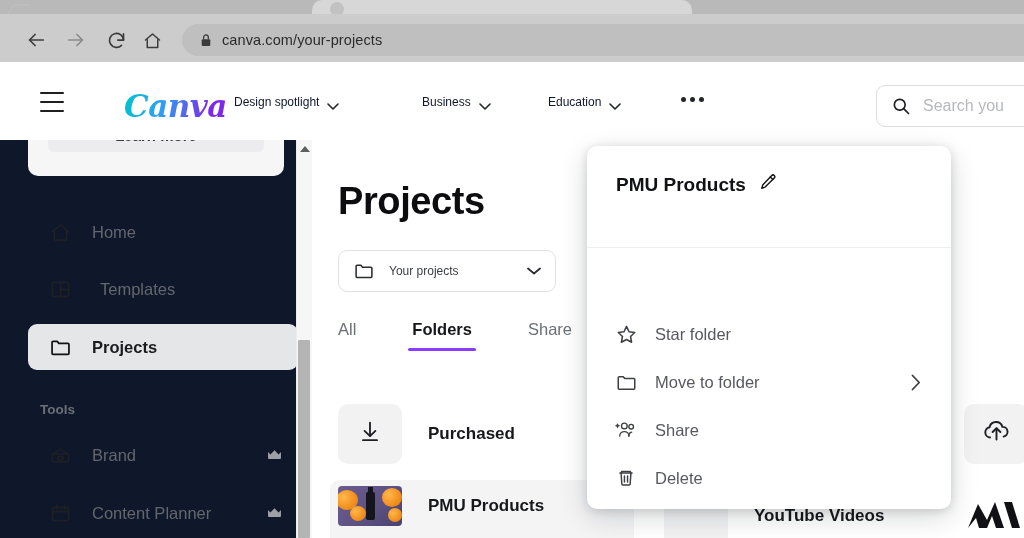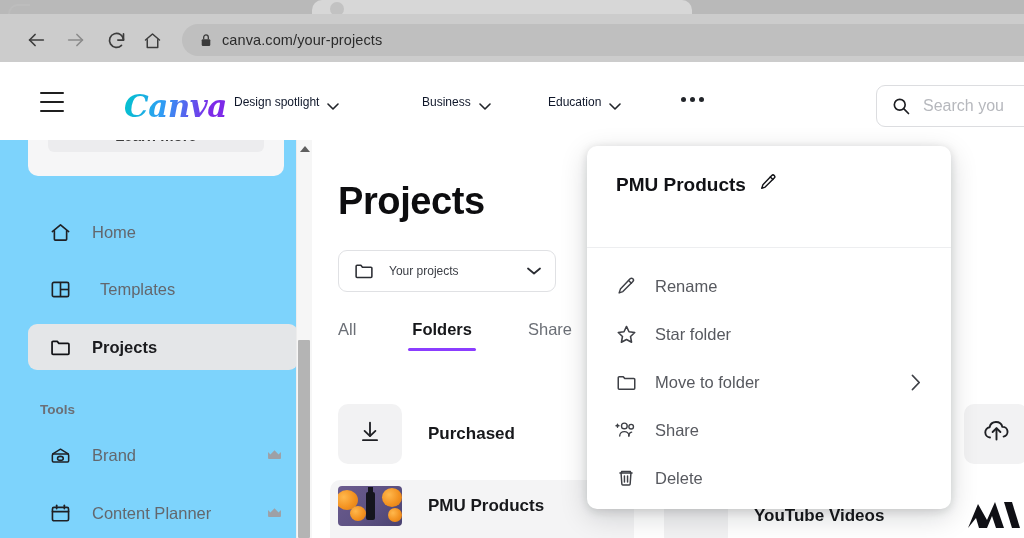--- a/index.html
+++ b/index.html
@@ -158,21 +158,21 @@
   }
   .search-box .sicon { flex: 0 0 auto; margin-right: 12px; display:flex; }
   .search-box .stext {
     font-size: 16px; color: #b6b8bd; white-space: nowrap;
   }
 
   
   .sidebar {
     position: absolute; top: 140px; left: 0;
     width: 310px; height: 398px;
-    background: #7dd3fc;
+    background: #0f172a;
     overflow: hidden;
   }
   .promo-card {
     position: absolute; top: -24px; left: 28px;
     width: 256px; height: 60px;
     background: #f6f6f7;
     border-radius: 10px;
   }
   .promo-btn {
     position: absolute; top: -22px; left: 48px;
@@ -683,29 +683,20 @@
         <span>
           <svg width="20" height="20" viewBox="0 0 24 24" fill="none" stroke="#141519" stroke-width="1.7" stroke-linecap="round" stroke-linejoin="round">
             <path d="M16.5 4.2a2.1 2.1 0 0 1 3 3L8.6 18.1 4.5 19.5l1.4-4.1z"></path>
             <line x1="14.8" y1="6" x2="17.9" y2="9.1"></line>
           </svg>
         </span>
       </div>
       <div class="ctx-sub"></div>
     </div>
 
-    <div class="ctx-item" id="ctx-rename">
-      <span class="ci-icon">
-        <svg width="22" height="22" viewBox="0 0 24 24" fill="none" stroke="#3e4046" stroke-width="1.6" stroke-linecap="round" stroke-linejoin="round">
-          <path d="M16.5 4.2a2.1 2.1 0 0 1 3 3L8.6 18.1 4.5 19.5l1.4-4.1z"></path>
-          <line x1="14.8" y1="6" x2="17.9" y2="9.1"></line>
-        </svg>
-      </span>
-      <span class="ci-label">Rename</span>
-    </div>
 
     <div class="ctx-item" id="ctx-star">
       <span class="ci-icon">
         <svg width="23" height="23" viewBox="0 0 24 24" fill="none" stroke="#3e4046" stroke-width="1.6" stroke-linejoin="round">
           <path d="M12 3.6l2.6 5.5 6 .8-4.4 4.2 1.1 6-5.3-2.9-5.3 2.9 1.1-6L3.4 9.9l6-.8z"></path>
         </svg>
       </span>
       <span class="ci-label">Star folder</span>
     </div>
 

